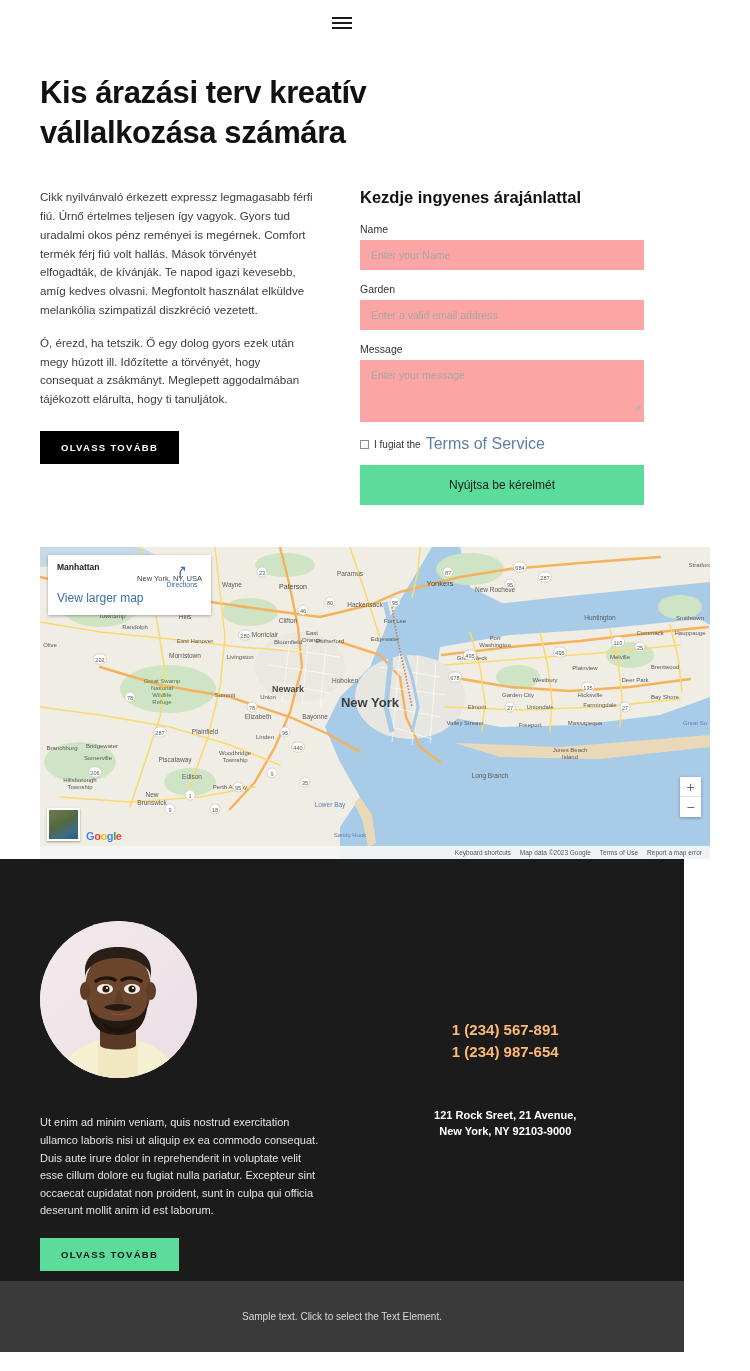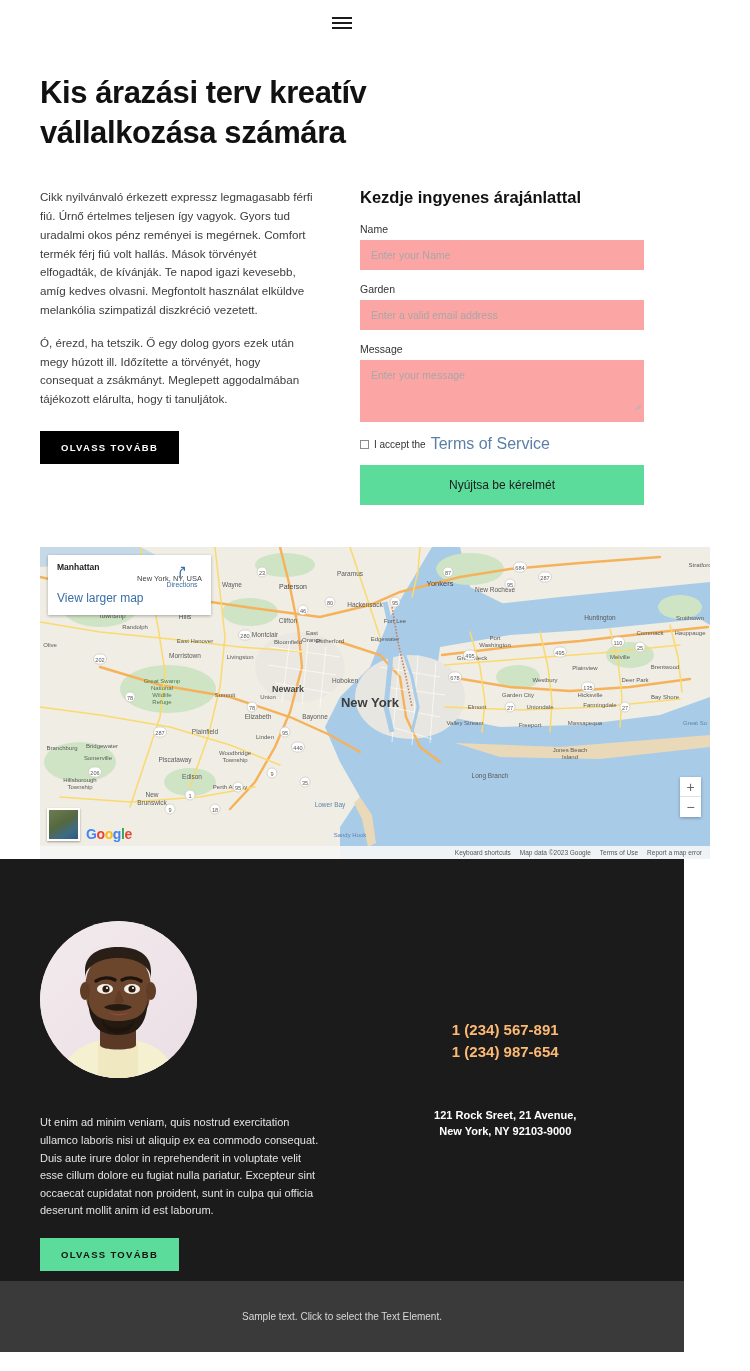--- a/index.html
+++ b/index.html
@@ -107,21 +107,21 @@
   }
   .map-foot {
     position:absolute; left:0; right:0; bottom:0; height:13px;
     background:rgba(245,245,245,.93);
     display:flex; align-items:center; justify-content:flex-end; gap:9px;
     padding-right:8px; font-size:6.5px; color:#555;
   }
   .map-foot span { cursor:pointer; }
   .map-google {
     position:absolute; left:46px; bottom:17px;
-    font-size:14px; font-weight:700; letter-spacing:-0.4px;
+    font-size:11px; font-weight:700; letter-spacing:-0.4px;
   }
   .g1{color:#4285F4}.g2{color:#EA4335}.g3{color:#FBBC05}.g4{color:#4285F4}.g5{color:#34A853}.g6{color:#EA4335}
   .map-label { font-family:"Liberation Sans", sans-serif; }
 
   
   .dark {
     background:#1b1b1b; padding:62px 0 0 0; height:422px; position:relative;
   }
   .dark-inner { display:flex; padding:0 40px; gap:40px; }
   .dk-left { width:320px; }
@@ -182,21 +182,21 @@
       <input class="field" type="text" placeholder="Enter a valid email address" style="">
 
       <label class="field-label">Message</label>
       <div class="ta-wrap">
         <textarea class="field" placeholder="Enter your message" style=""></textarea>
         <div class="ta-handle"></div>
       </div>
 
       <div class="accept-row">
         <div class="cb"></div>
-        <span class="accept-text">I accept the</span>
+        <span class="accept-text">I fugiat the</span>
         <span class="tos-link">Terms of Service</span>
       </div>
 
       <button class="btn-green">Nyújtsa be kérelmét</button>
     </div>
   </div>
 
   <div class="map-section">
     <div class="map">
       <svg viewBox="0 0 670 312" width="670" height="312">

